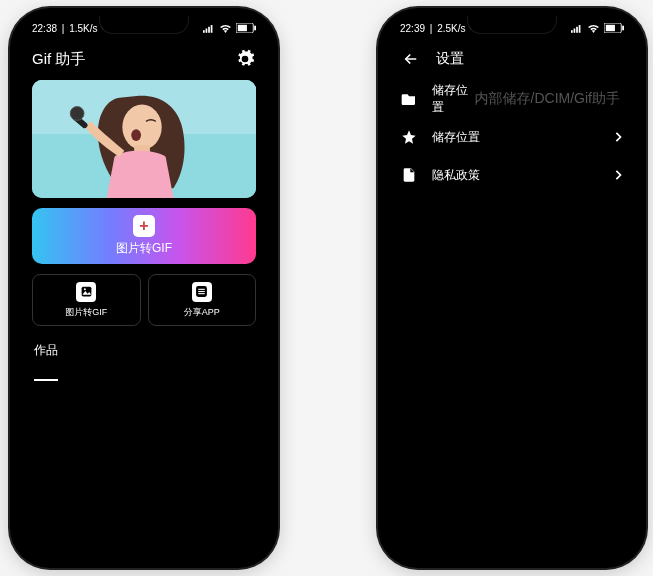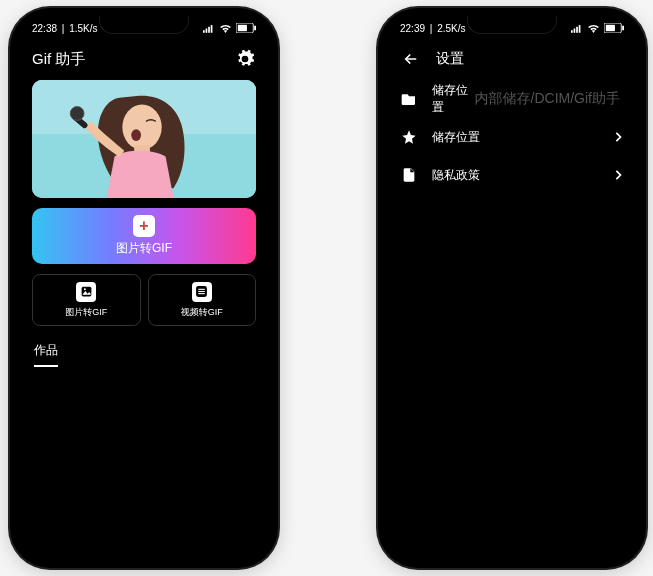--- a/index.html
+++ b/index.html
@@ -113,21 +113,21 @@
     gap: 4px;
     cursor: pointer;
   }
   .mini-icon { width: 20px; height: 20px; background: #fff; border-radius: 4px; display: flex; align-items: center; justify-content: center; }
   .mini-icon svg { display: block; }
   .mini-label { font-size: 9px; color: #fff; }
   .tabs { margin-top: 14px; padding: 0 2px; }
   .tab {
     display: inline-block;
     font-size: 12px;
-    padding-bottom: 6px;
+    padding-bottom: 20px;
     border-bottom: 2px solid #fff;
     cursor: pointer;
   }
 
   
   .settings-header {
     display: flex;
     align-items: center;
     gap: 14px;
     padding: 8px 14px 10px;
@@ -233,21 +233,21 @@
         </div>
         <div class="mini-btn">
           <div class="mini-icon">
             <svg width="13" height="13" viewBox="0 0 24 24">
                 <rect x="2" y="2" width="20" height="20" rx="4" fill="#000"></rect>
                 <rect x="6" y="7" width="12" height="2" fill="#fff"></rect>
                 <rect x="6" y="11" width="12" height="2" fill="#fff"></rect>
                 <rect x="6" y="15" width="12" height="2" fill="#fff"></rect>
               </svg>
           </div>
-          <div class="mini-label">视频转GIF</div>
+          <div class="mini-label">分享APP</div>
         </div>
       </div>
 
       <div class="tabs">
         <div class="tab">作品</div>
       </div>
     </div>
   </div>
 </div>
 

